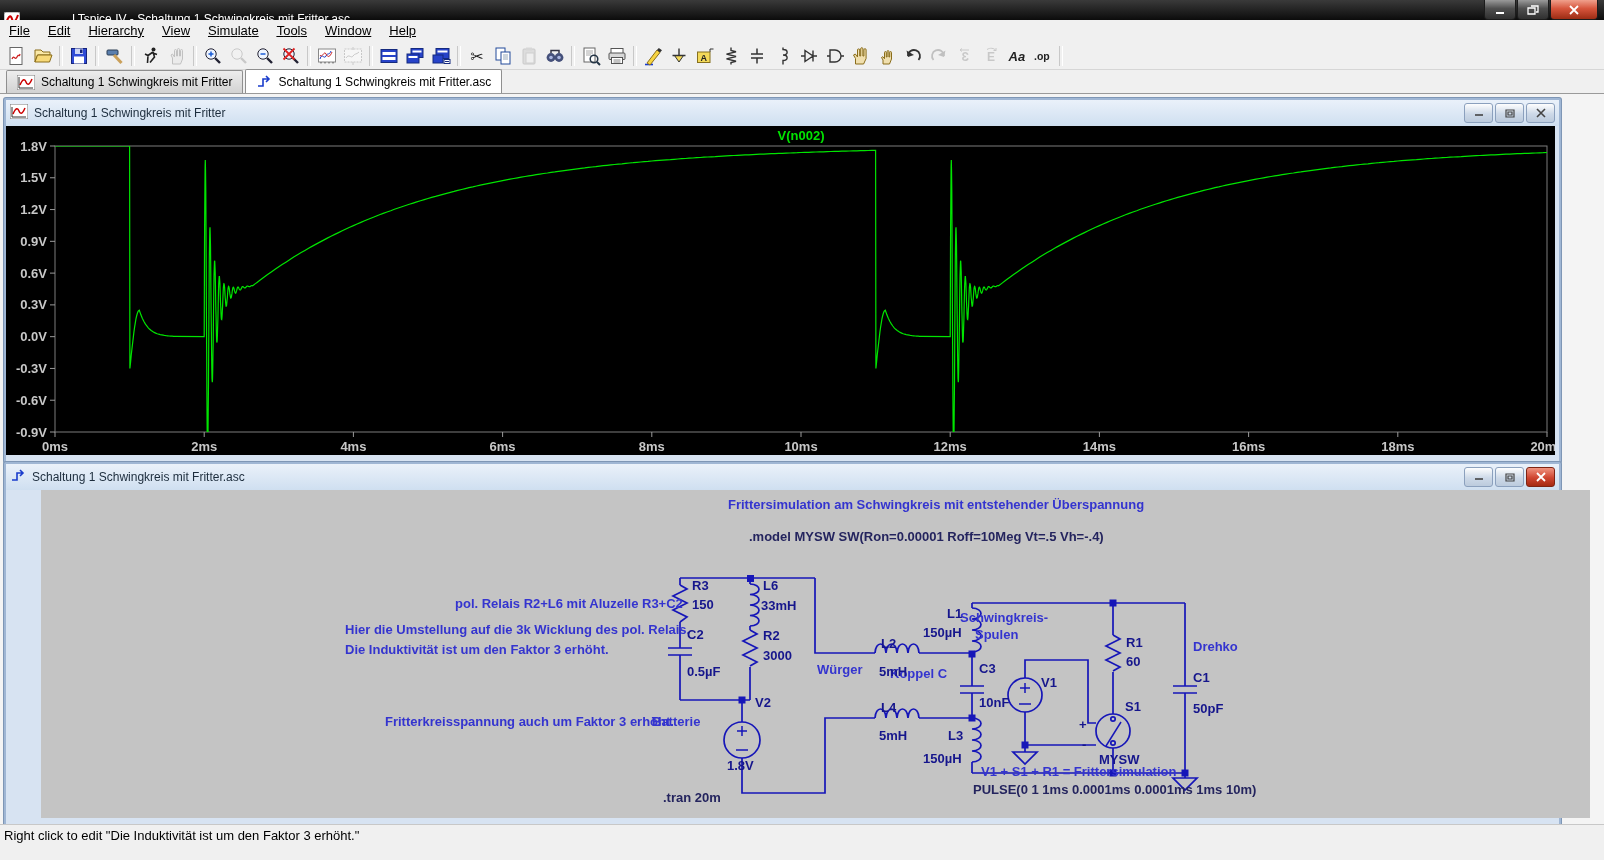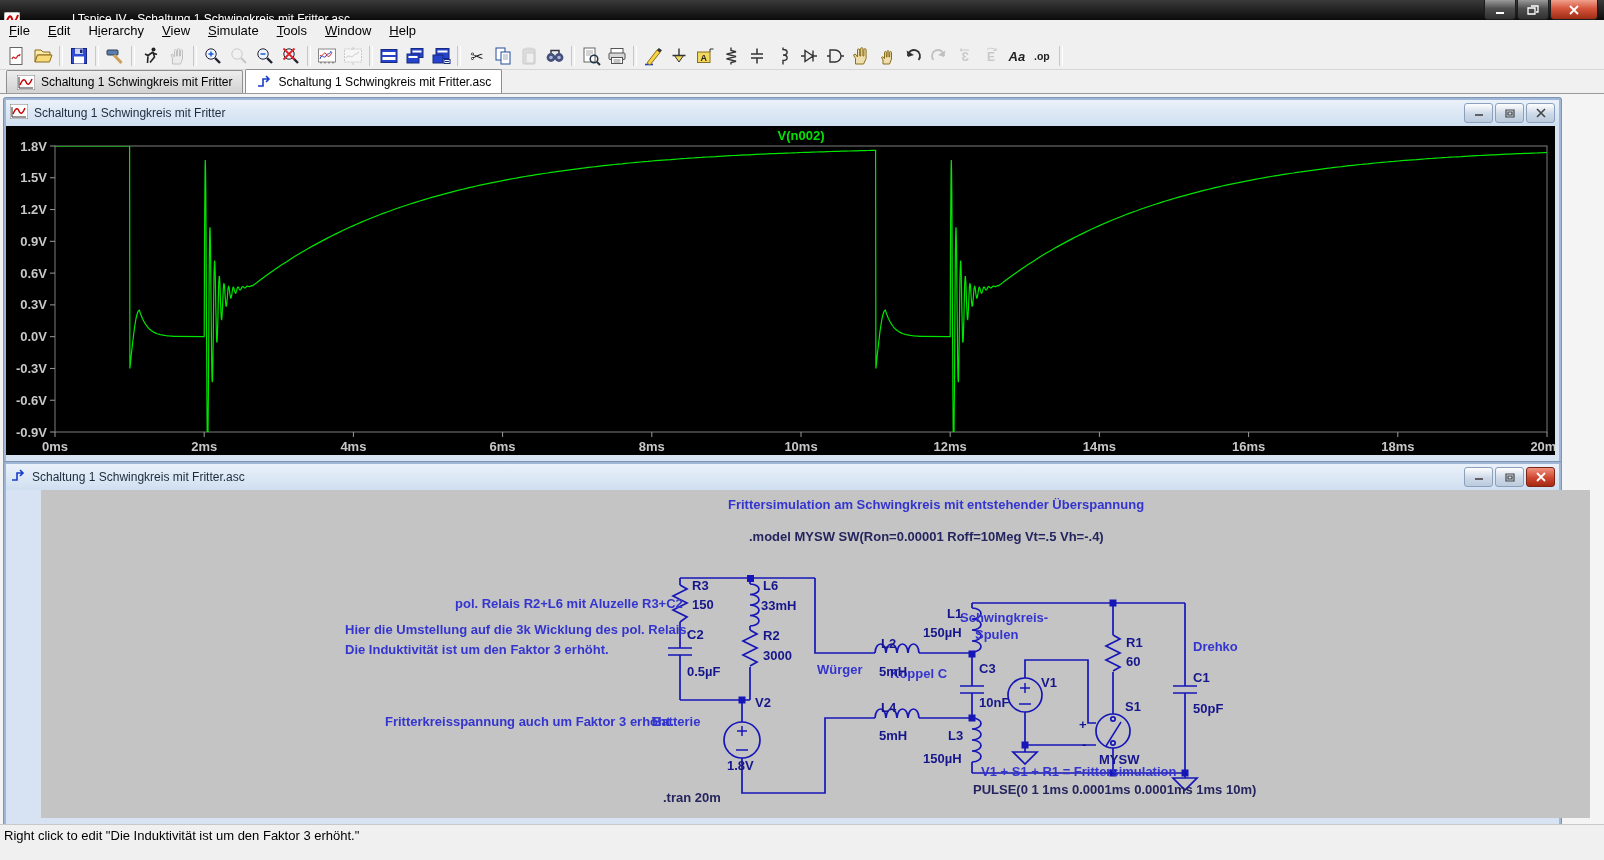--- a/index.html
+++ b/index.html
@@ -5,21 +5,21 @@
   html,body{margin:0;padding:0;background:#dcdcdc;font-family:"Liberation Sans",sans-serif;}
   .app{position:relative;width:1604px;height:860px;background:#f0f0f0;overflow:hidden;}
   
   .titlebar{position:absolute;left:0;top:0;width:1604px;height:38px;background:linear-gradient(#3a3a3a,#050505 60%,#000);display:flex;align-items:center;gap:47px;}
   .appicon{width:16px;height:14px;margin:0 5px 0 4px;display:inline-flex;}
   .titletext{color:#fff;font-size:12px;text-shadow:0 1px 2px #000;}
   .capbtns{position:absolute;right:6px;top:0;display:flex;}
   .cb{width:30px;height:19px;display:flex;align-items:center;justify-content:center;border:1px solid #1c1c1c;border-top:none;border-radius:0 0 4px 4px;background:linear-gradient(#9a9a9a,#4f4f4f 45%,#303030);margin-left:1px;}
   .cb.close{width:46px;background:linear-gradient(#f0a08c,#d6553c 45%,#9c2c14);}
   
-  .menubar{position:absolute;left:0;top:20px;width:1604px;height:22px;background:#f0f0f0;display:flex;align-items:center;border-bottom:1px solid #e2e2e2;}
+  .menubar{position:absolute;left:0;top:20px;width:1604px;height:22px;background:#f0f0f0;display:flex;align-items:center;border-bottom:1px solid #e2e2e2;text-decoration:underline;}
   .menuitem{padding:0 9px;font-size:13px;color:#000;line-height:22px;}
   .menuitem .u{text-decoration:underline;}
   
   .toolbar{position:absolute;left:0;top:42px;width:1604px;height:28px;background:#f0f0f0;display:flex;align-items:center;border-bottom:1px solid #d6d6d6;padding-left:4px;box-sizing:border-box;}
   .tbtn{width:26px;height:24px;display:inline-flex;align-items:center;justify-content:center;}
   .tbtn.grayed{opacity:.45;filter:grayscale(1);}
   .tsep{width:2px;height:20px;border-left:1px solid #c8c8c8;border-right:1px solid #fff;margin:0 3px;}
   
   .tabbar{position:absolute;left:0;top:70px;width:1604px;height:24px;background:#f0f0f0;display:flex;align-items:flex-end;padding-left:6px;box-sizing:border-box;border-bottom:1px solid #9a9a9a;}
   .tab{height:22px;display:inline-flex;align-items:center;padding:0 10px;border:1px solid #8f8f8f;border-bottom:none;background:linear-gradient(#ededed,#d2d2d2);font-size:12px;margin-right:2px;border-radius:2px 2px 0 0;}

